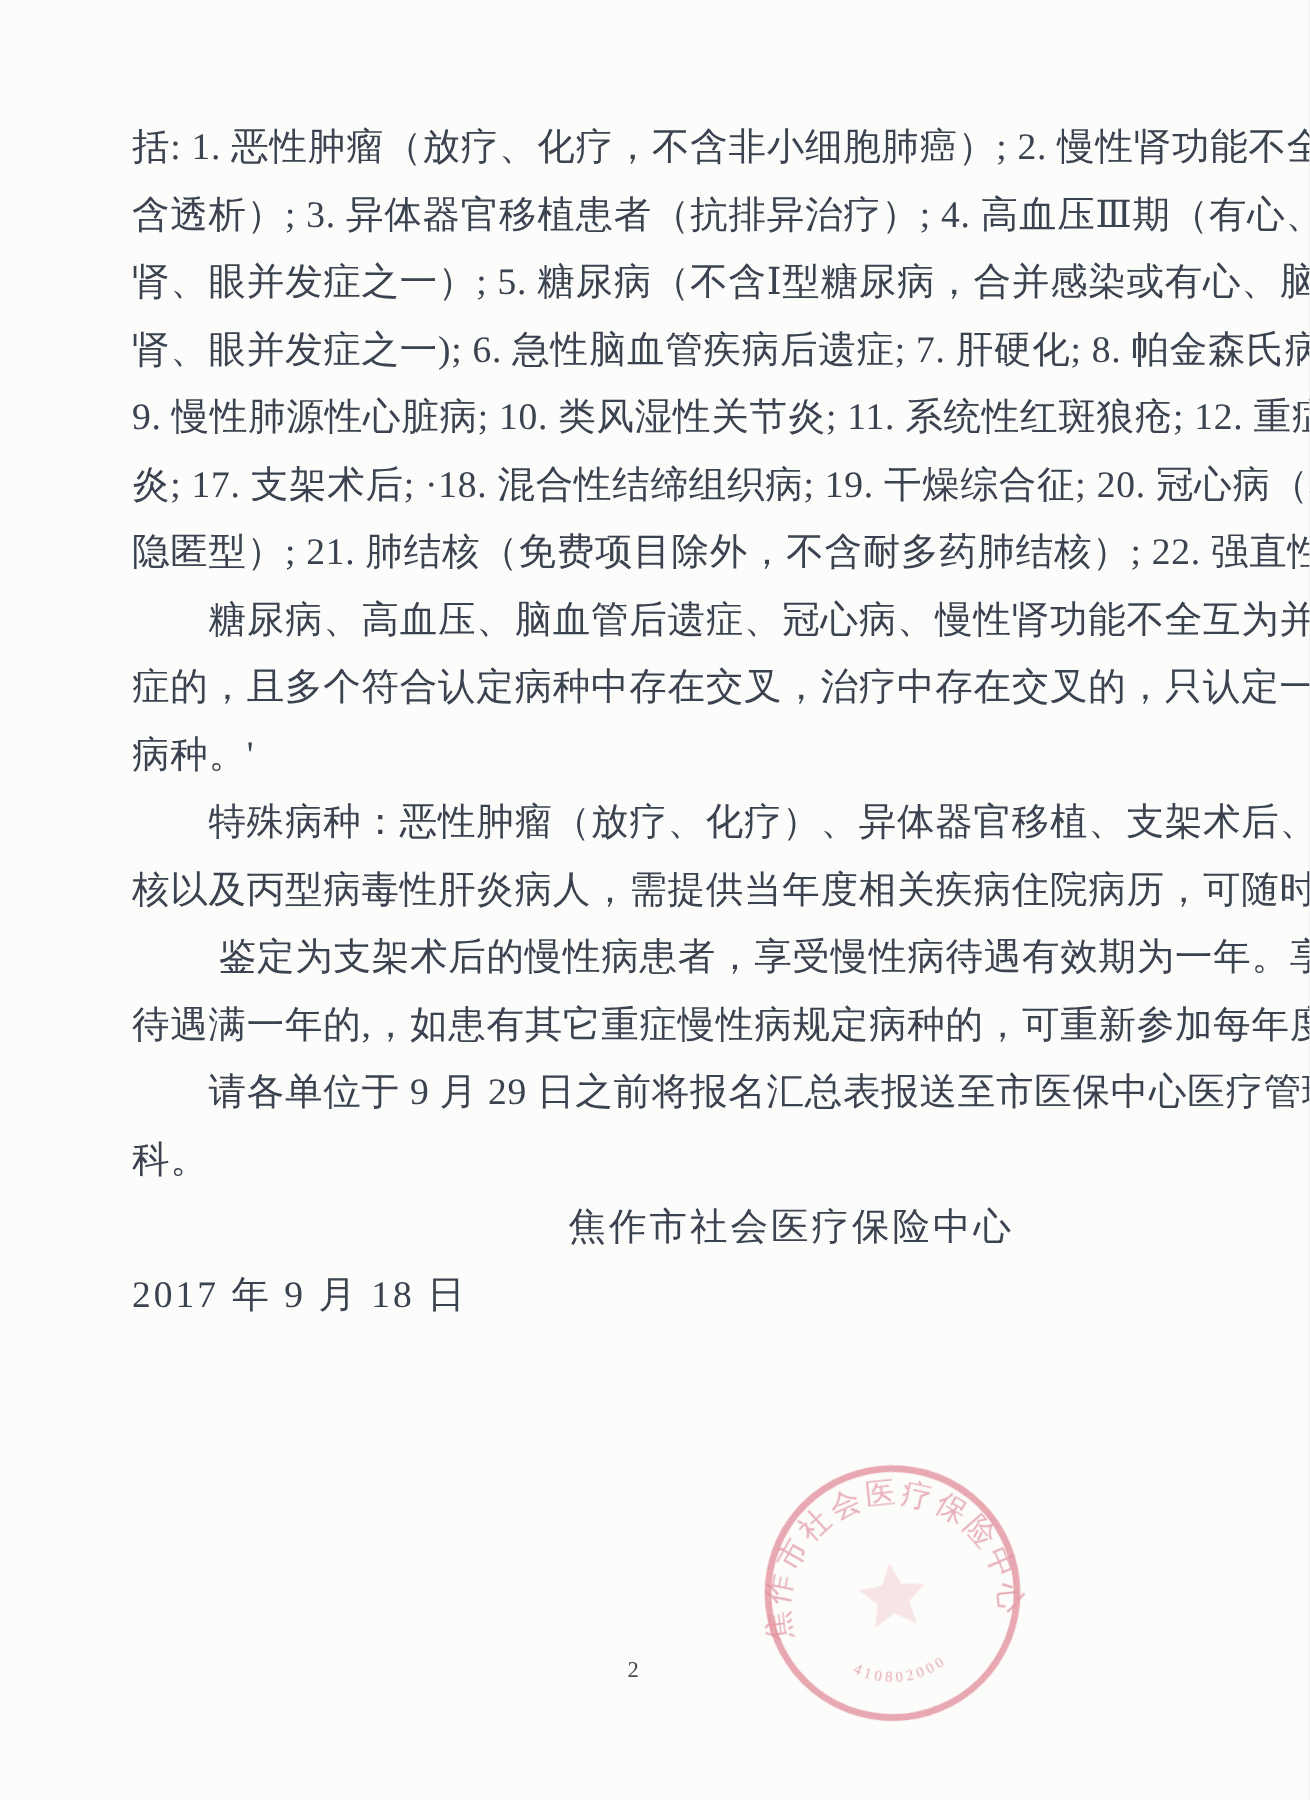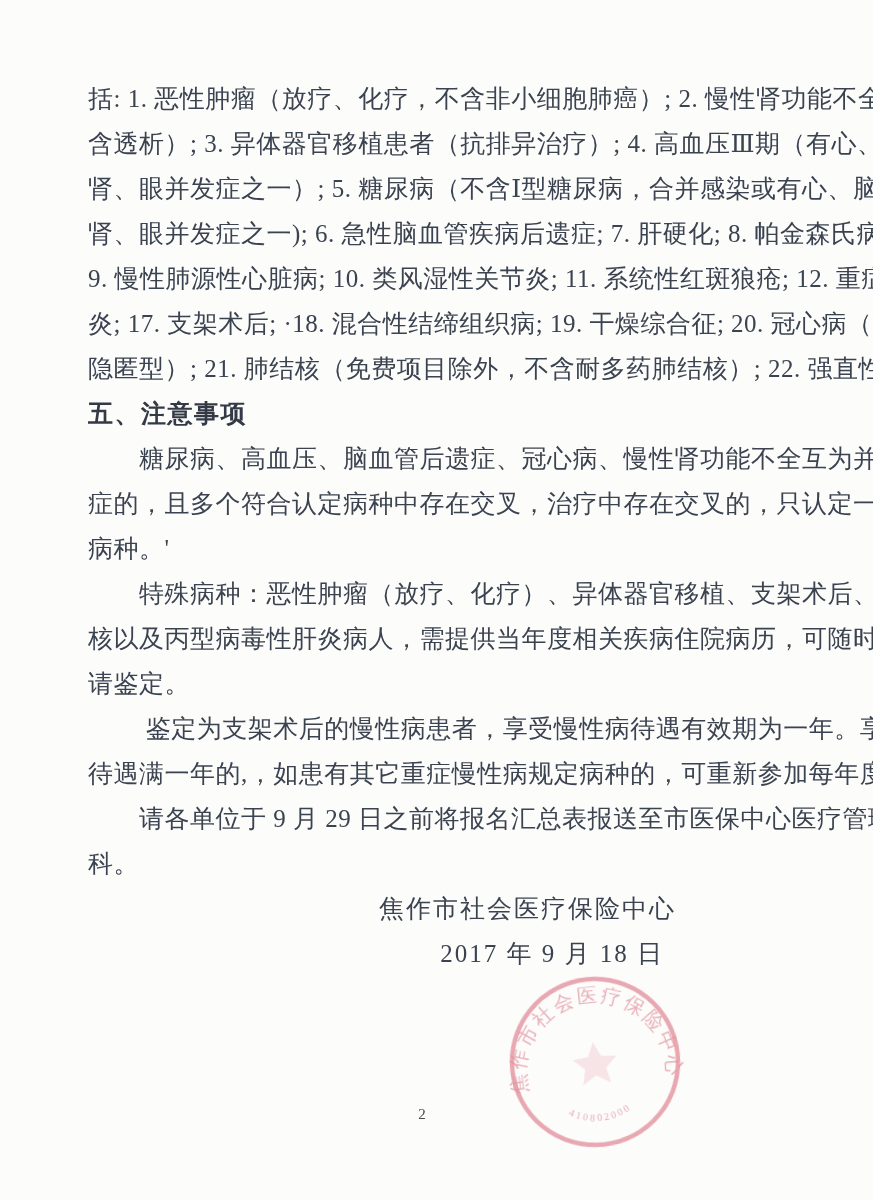--- a/index.html
+++ b/index.html
@@ -13,21 +13,21 @@
   .text-block{
     position:absolute;
     left:88px;top:76px;width:700px;
     font-size:25px;line-height:45px;
     color:#3b4350;
     letter-spacing:0.5px;
   }
   .line{height:45px;white-space:nowrap;}
   .line.heading{font-weight:bold;color:#333a46;letter-spacing:1.5px;}
   .line.signature{text-align:right;padding-right:112px;letter-spacing:2px;}
-  .line.date{text-align:right;padding-right:124px;letter-spacing:2px;}
+  .line.date{text-align:left;padding-right:124px;letter-spacing:2px;}
   .page-number{
     position:absolute;left:408px;top:1106px;width:28px;
     text-align:center;font-size:15px;color:#4a4a4a;
   }
   .stamp{
     position:absolute;left:501px;top:968px;width:188px;height:188px;
     mix-blend-mode:multiply;opacity:0.92;
     transform:rotate(-6deg);
     filter:blur(0.3px);
   }
@@ -38,27 +38,25 @@
 <div class="page">
 
   <div class="text-block">
       <div class="line ">括: 1. 恶性肿瘤（放疗、化疗，不含非小细胞肺癌）; 2. 慢性肾功能不全（不</div>
       <div class="line ">含透析）; 3. 异体器官移植患者（抗排异治疗）; 4. 高血压Ⅲ期（有心、脑、</div>
       <div class="line ">肾、眼并发症之一）; 5. 糖尿病（不含Ⅰ型糖尿病，合并感染或有心、脑、</div>
       <div class="line ">肾、眼并发症之一); 6. 急性脑血管疾病后遗症; 7. 肝硬化; 8. 帕金森氏病;</div>
       <div class="line ">9. 慢性肺源性心脏病; 10. 类风湿性关节炎; 11. 系统性红斑狼疮; 12. 重症</div>
       <div class="line ">炎; 17. 支架术后; ·18. 混合性结缔组织病; 19. 干燥综合征; 20. 冠心病（非</div>
       <div class="line ">隐匿型）; 21. 肺结核（免费项目除外，不含耐多药肺结核）; 22. 强直性脊</div>
-      <div class="line heading">五、注意事项</div>
       <div class="line ">　　糖尿病、高血压、脑血管后遗症、冠心病、慢性肾功能不全互为并发</div>
       <div class="line ">症的，且多个符合认定病种中存在交叉，治疗中存在交叉的，只认定一个</div>
       <div class="line ">病种。'</div>
       <div class="line ">　　特殊病种：恶性肿瘤（放疗、化疗）、异体器官移植、支架术后、肺结</div>
       <div class="line ">核以及丙型病毒性肝炎病人，需提供当年度相关疾病住院病历，可随时申</div>
-      <div class="line ">请鉴定。</div>
       <div class="line ">　　 鉴定为支架术后的慢性病患者，享受慢性病待遇有效期为一年。享受</div>
       <div class="line ">待遇满一年的,，如患有其它重症慢性病规定病种的，可重新参加每年度鉴</div>
       <div class="line ">　　请各单位于 9 月 29 日之前将报名汇总表报送至市医保中心医疗管理</div>
       <div class="line ">科。</div>
       <div class="line signature">焦作市社会医疗保险中心</div>
       <div class="line date">2017 年 9 月 18 日</div>
     </div>
 
   <div class="page-number">2</div>
 

